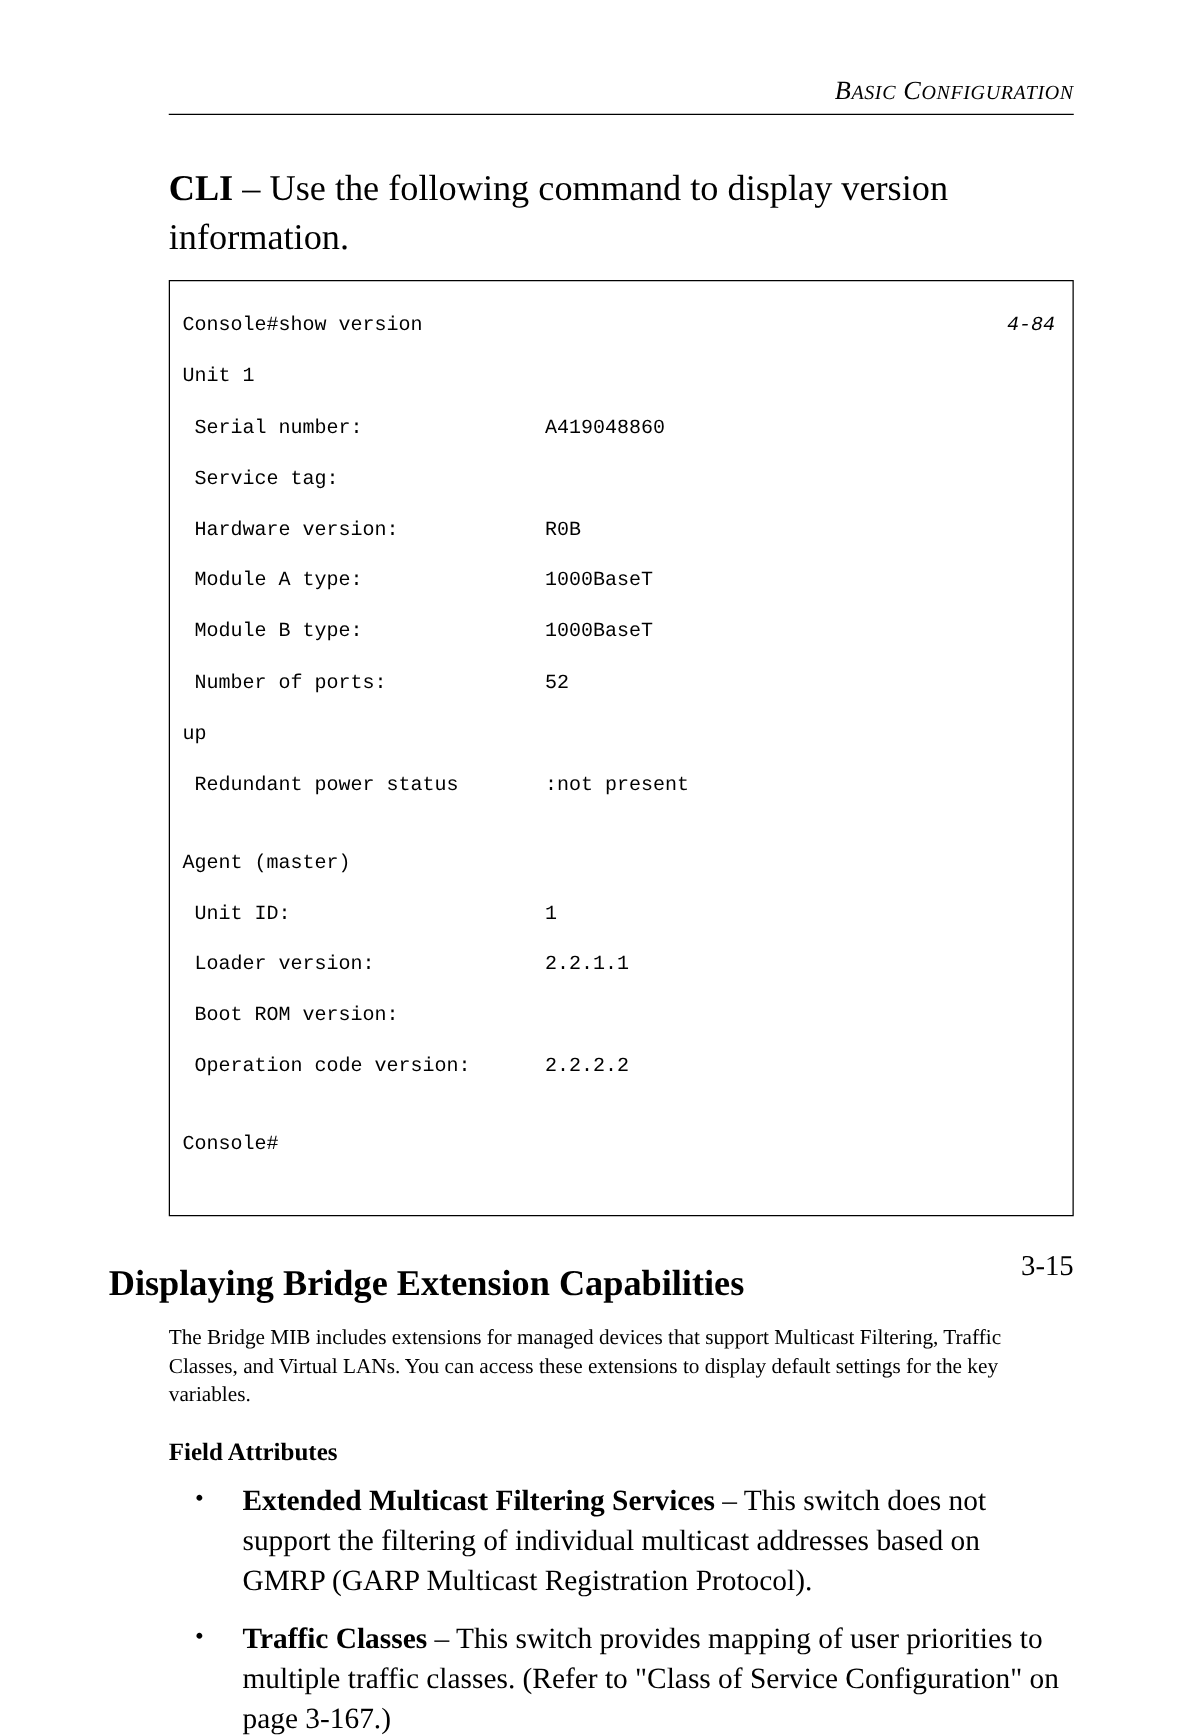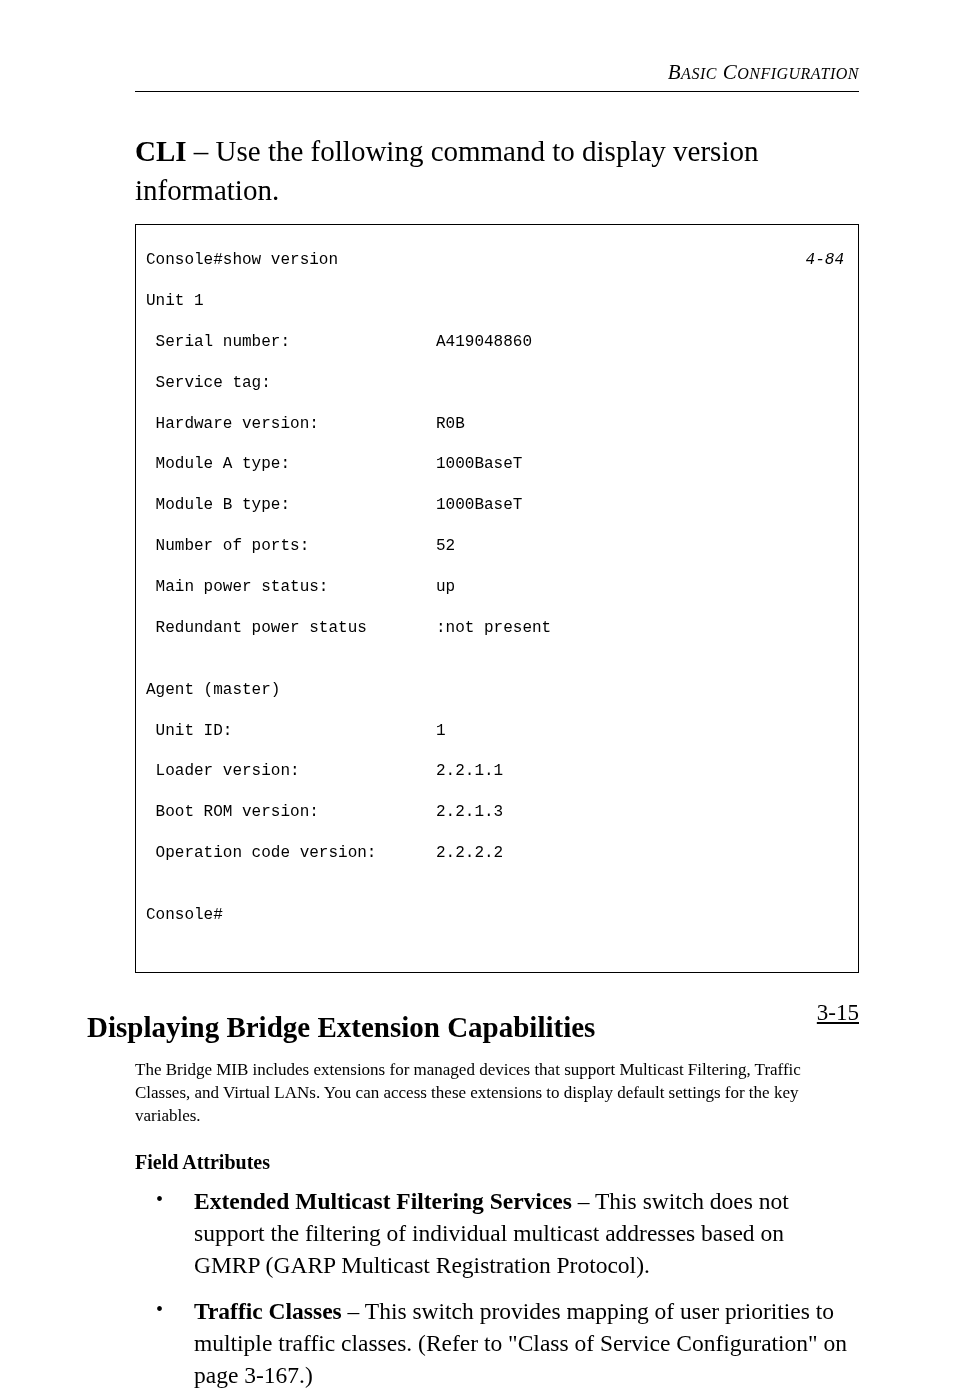--- a/index.html
+++ b/index.html
@@ -85,21 +85,20 @@
     left: 10px;
     top: 0;
     font-size: 20px;
   }
   .bullets li .term { font-weight: bold; }
   .page-number {
     position: absolute;
     bottom: 50px;
     right: 95px;
     font-size: 23px;
-    text-decoration: underline;
   }
 </style>
 </head>
 <body>
 
 <div class="page">
 
   <div class="running-head">
     <span><i>B<span class="c-letter">ASIC</span> C<span class="c-letter">ONFIGURATION</span></i></span>
   </div>
@@ -111,27 +110,27 @@
 
   <div class="cli-box">
 <div class="cli-row"><span class="cli-label">Console#show version</span><span class="cli-ref">4-84</span></div>
 <div>Unit 1</div>
 <div class="cli-row"><span class="cli-label"> Serial number:</span><span class="cli-val">A419048860</span></div>
 <div class="cli-row"><span class="cli-label"> Service tag:</span><span class="cli-val"></span></div>
 <div class="cli-row"><span class="cli-label"> Hardware version:</span><span class="cli-val">R0B</span></div>
 <div class="cli-row"><span class="cli-label"> Module A type:</span><span class="cli-val">1000BaseT</span></div>
 <div class="cli-row"><span class="cli-label"> Module B type:</span><span class="cli-val">1000BaseT</span></div>
 <div class="cli-row"><span class="cli-label"> Number of ports:</span><span class="cli-val">52</span></div>
-<div class="cli-row"><span class="cli-label"> Main power status:</span><span class="cli-val">up</span></div>
+<div class="cli-row"><span class="cli-val">up</span></div>
 <div class="cli-row"><span class="cli-label"> Redundant power status</span><span class="cli-val">:not present</span></div>
 <div></div>
 <div>Agent (master)</div>
 <div class="cli-row"><span class="cli-label"> Unit ID:</span><span class="cli-val">1</span></div>
 <div class="cli-row"><span class="cli-label"> Loader version:</span><span class="cli-val">2.2.1.1</span></div>
-<div class="cli-row"><span class="cli-label"> Boot ROM version:</span><span class="cli-val">2.2.1.3</span></div>
+<div class="cli-row"><span class="cli-label"> Boot ROM version:</span></div>
 <div class="cli-row"><span class="cli-label"> Operation code version:</span><span class="cli-val">2.2.2.2</span></div>
 <div></div>
 <div>Console#</div>
   </div>
 
   <h2 class="h2">Displaying Bridge Extension Capabilities</h2>
 
   <p class="section-body">The Bridge MIB includes extensions for managed devices that support Multicast Filtering, Traffic Classes, and Virtual LANs. You can access these extensions to display default settings for the key variables.</p>
 
   <h3 class="h3">Field Attributes</h3>

